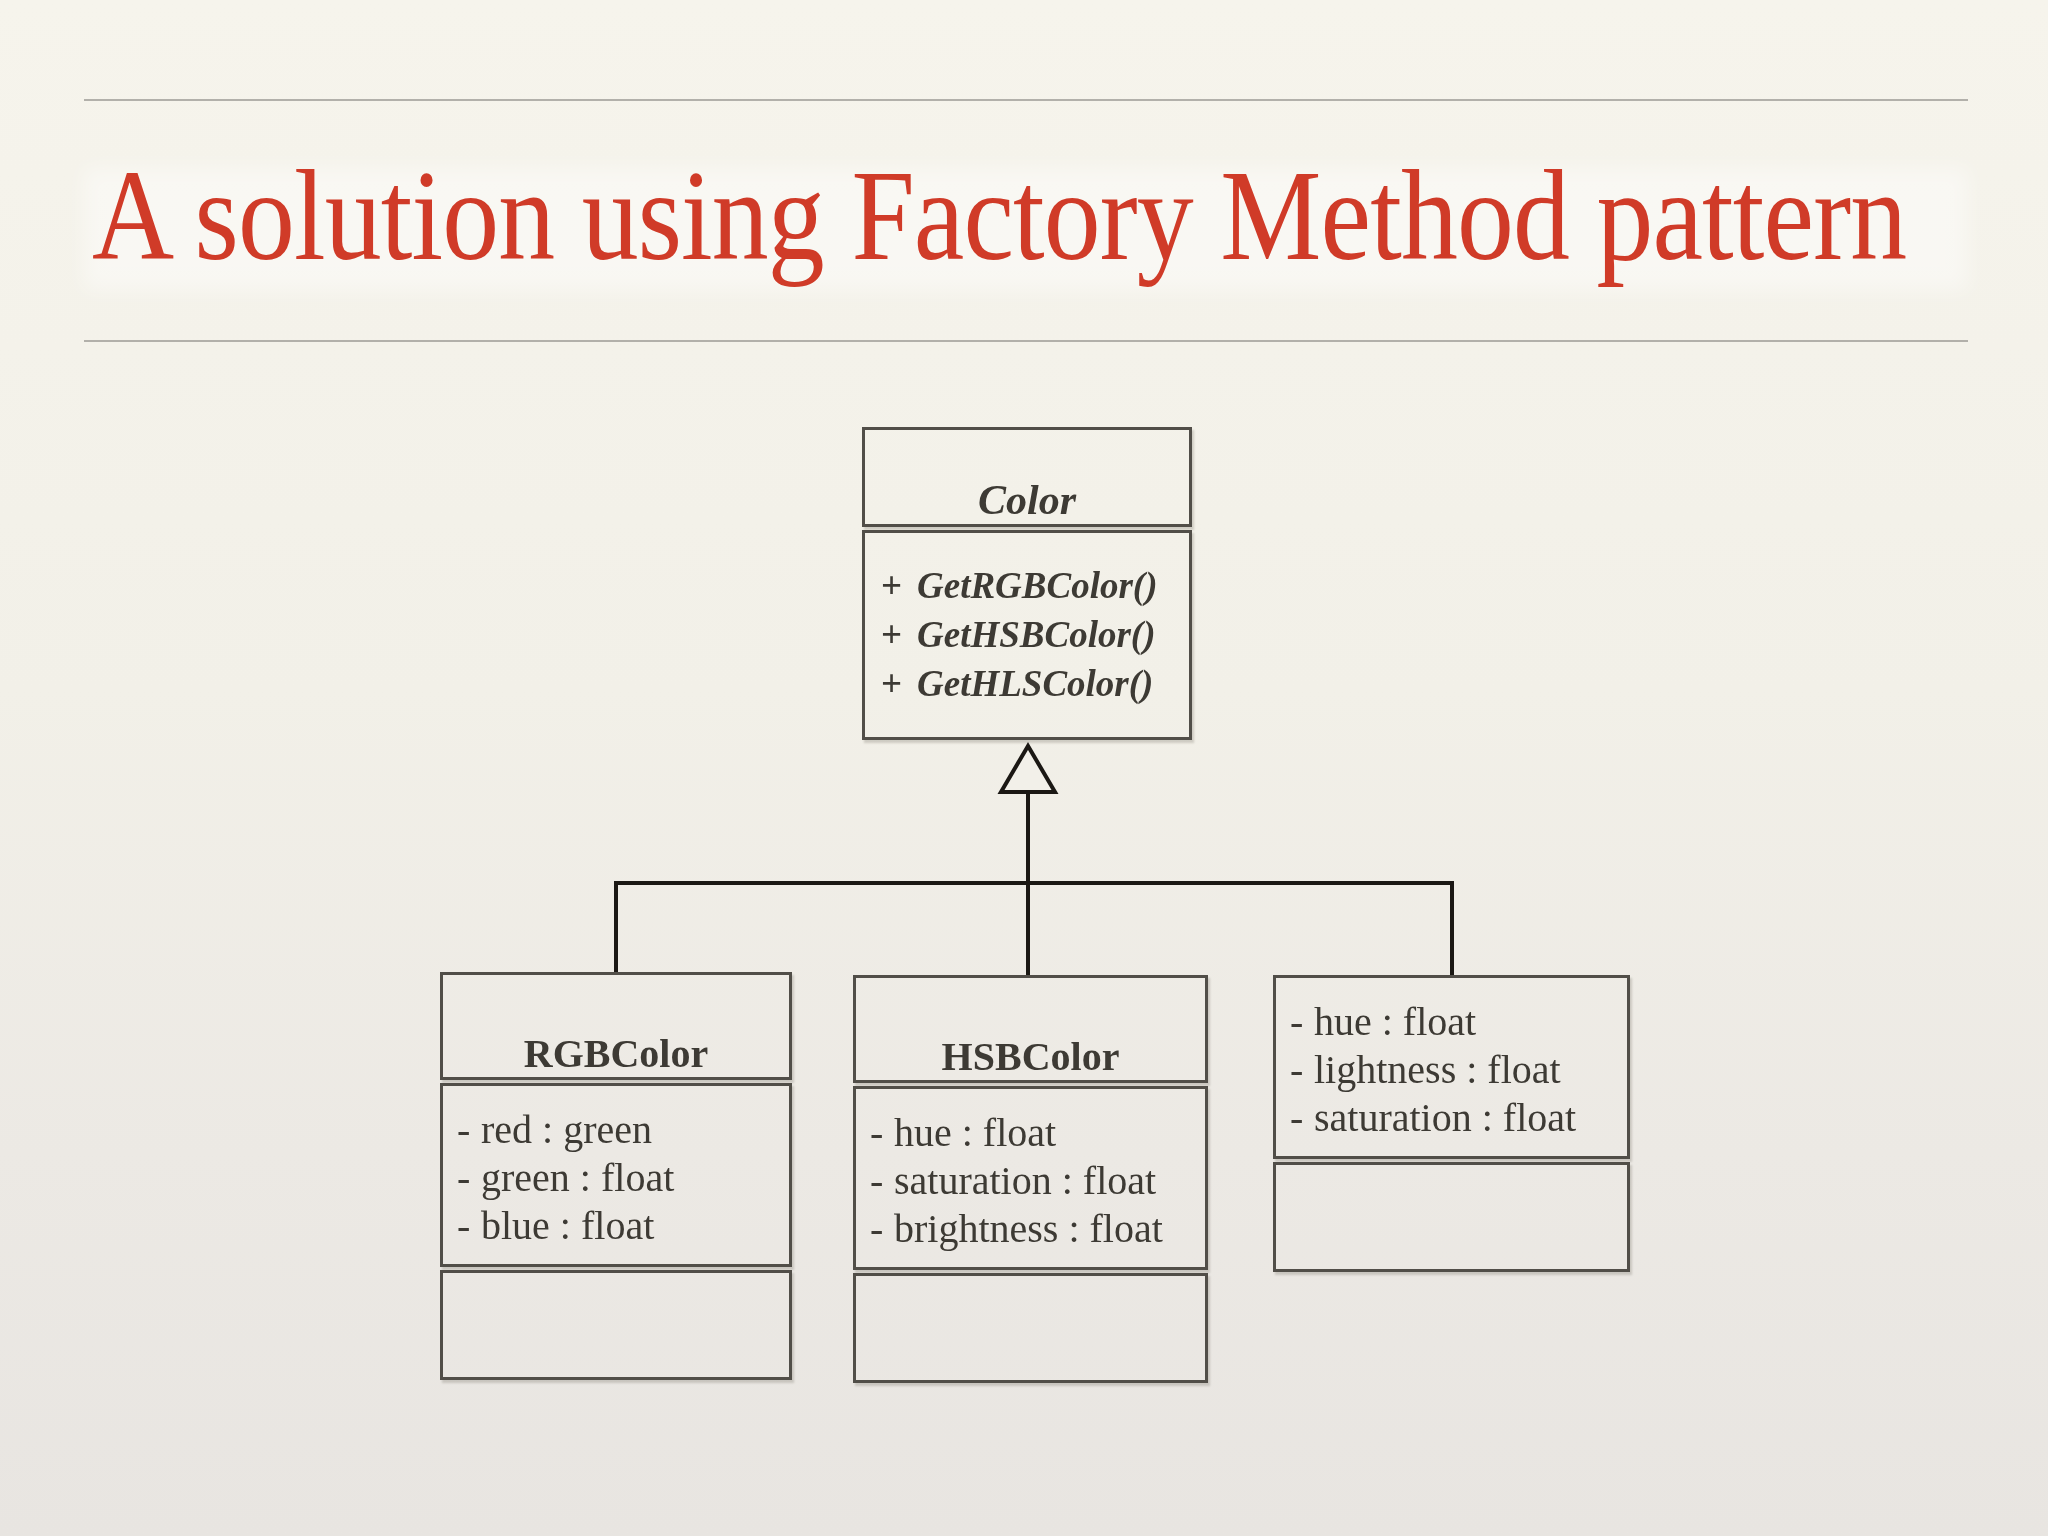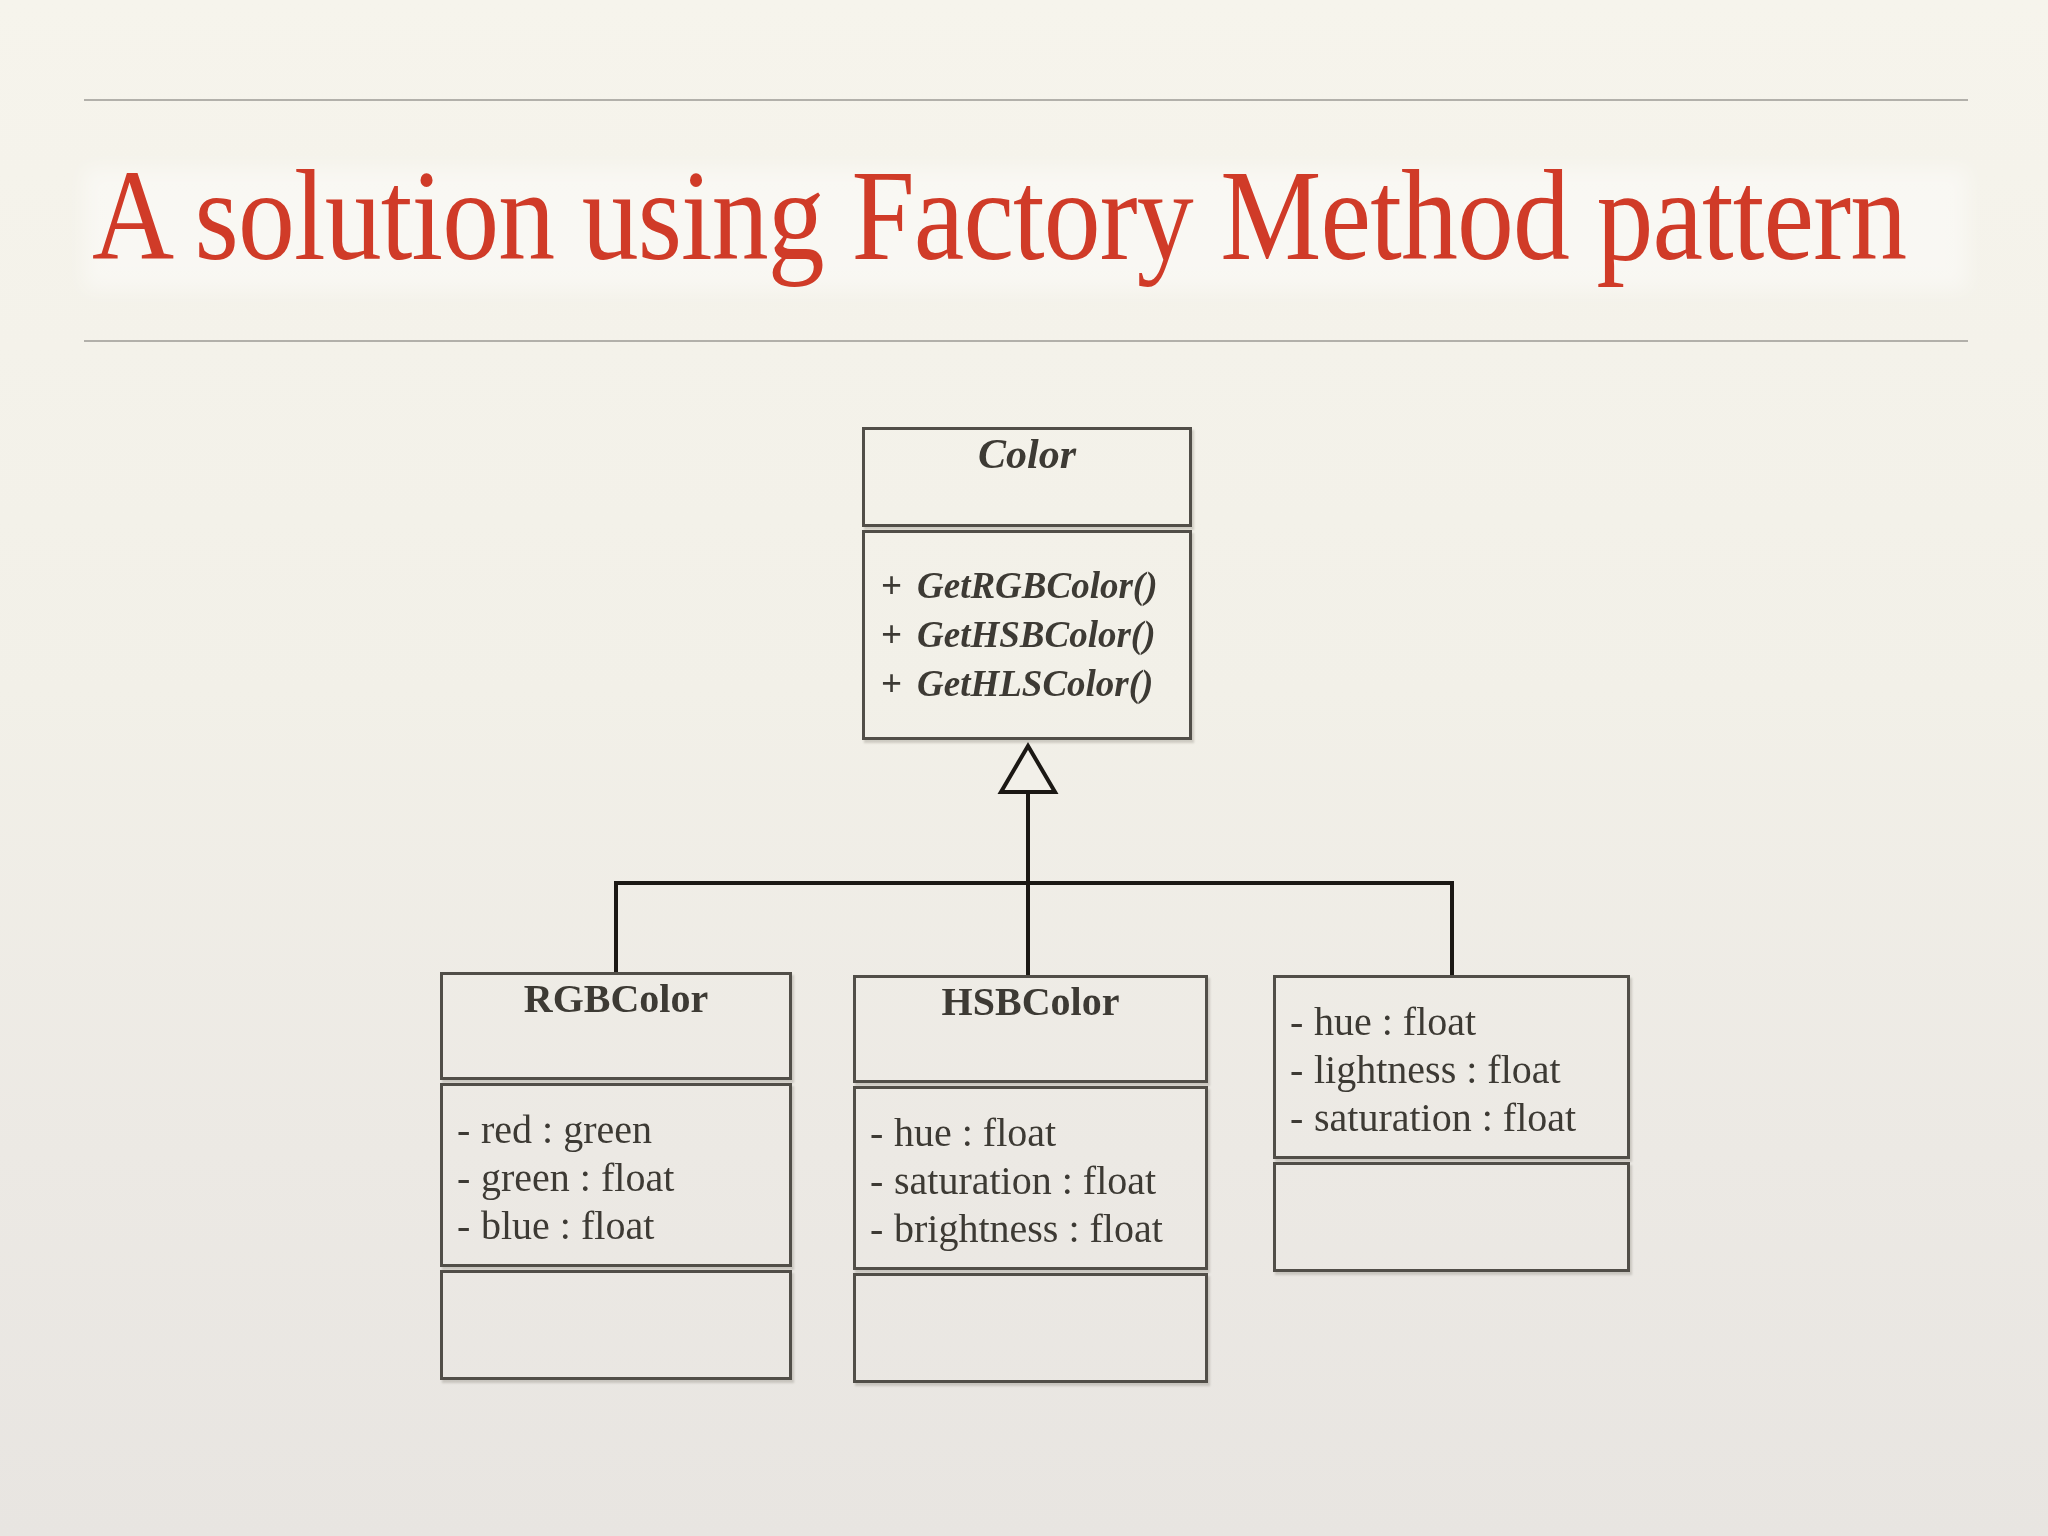--- a/index.html
+++ b/index.html
@@ -36,21 +36,21 @@
   .connectors line{stroke:var(--connector);stroke-width:4px;}
   .connectors polygon{fill:var(--triangle-fill);stroke:var(--connector);stroke-width:4px;stroke-linejoin:miter;}
 
   .uml-class{position:absolute;color:var(--box-text);}
   .compartment{
     box-sizing:border-box;border:3px solid var(--box-border);
     box-shadow:2px 3px 2px rgba(100,95,85,0.25);
     background:transparent;
   }
   .compartment + .compartment{margin-top:3px;}
-  .class-header{display:flex;align-items:flex-start;justify-content:center;}
+  .class-header{display:flex;align-items:flex-end;justify-content:center;}
   .class-name{font-weight:700;font-size:40px;}
   .abstract .class-name{font-style:italic;font-size:42px;}
   .member{display:flex;align-items:baseline;}
   .member .vis{flex:0 0 auto;text-align:left;}
 
   
   #class-color{left:862px;top:427px;width:330px;}
   #class-color .class-header{height:100px;}
   #class-color .class-methods{height:210px;padding:28px 0 0 16px;}
   #class-color .member{font-size:37px;line-height:49px;font-weight:700;font-style:italic;}

